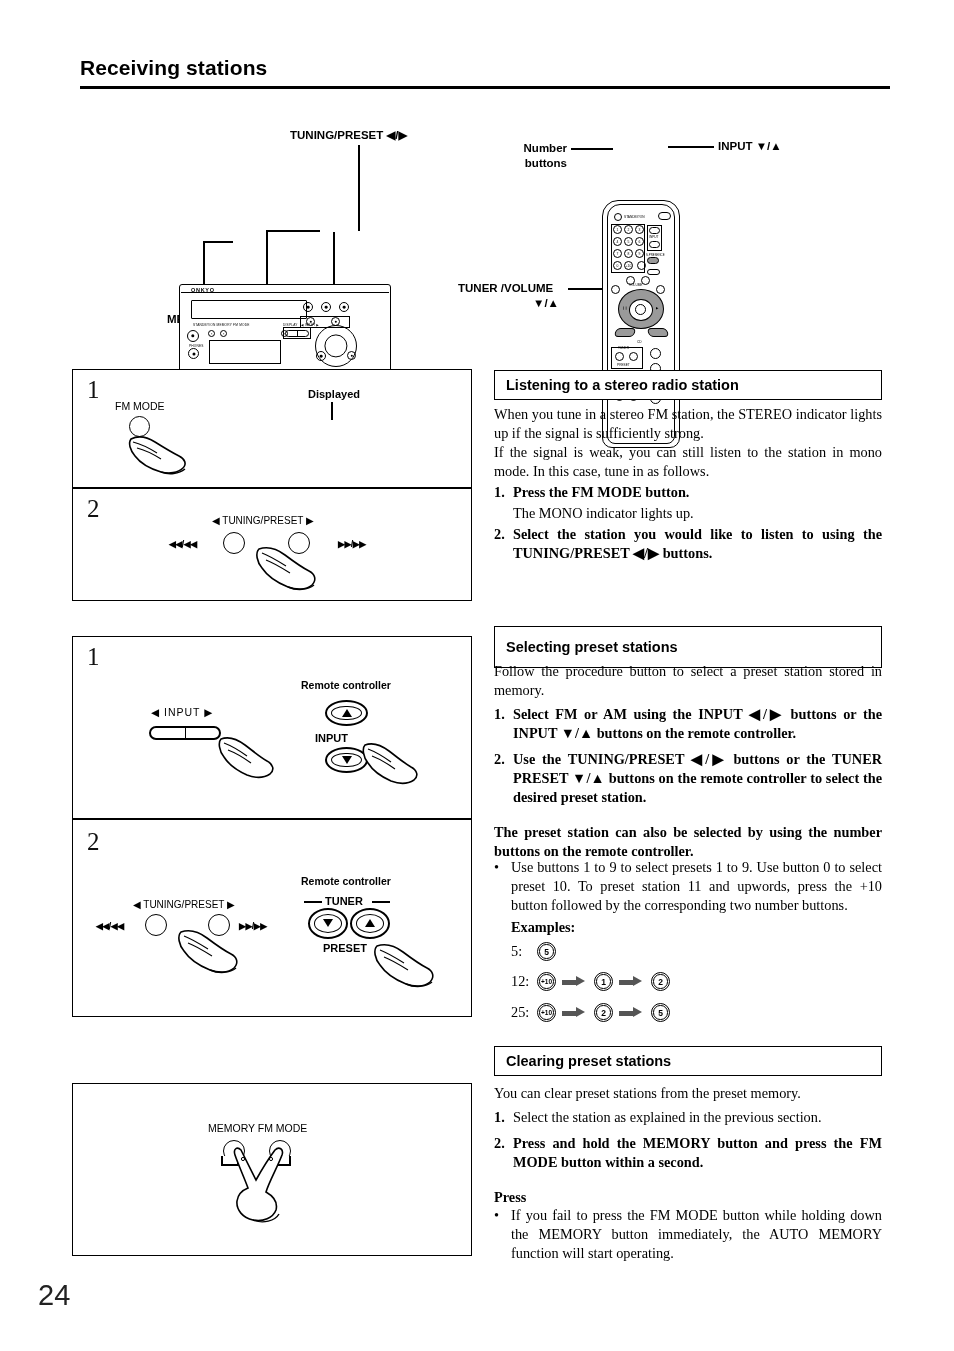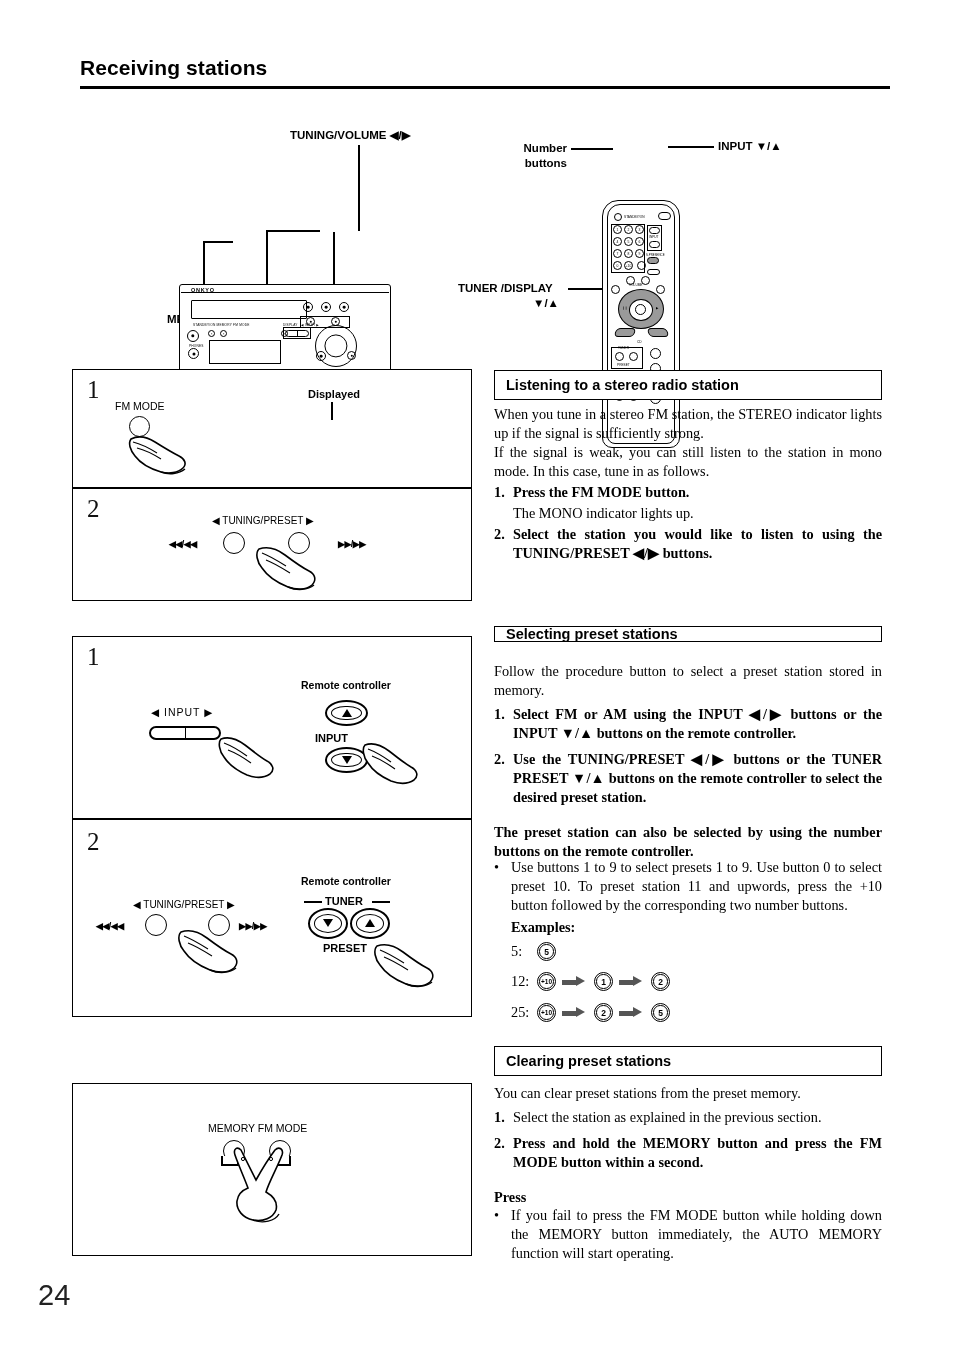--- a/index.html
+++ b/index.html
@@ -214,31 +214,31 @@
   }
 </style>
 </head>
 <body>
 
 <div id="page-title">Receiving stations</div>
 <div id="title-rule"></div>
 
 <div id="top-diagram">
 
-  <div class="callout" style="left:290px; top:28px;">TUNING/VOLUME ◀/▶</div>
+  <div class="callout" style="left:290px; top:28px;">TUNING/PRESET ◀/▶</div>
   <div class="lead" style="left:358px; top:45px; width:2px; height:86px;"></div>
 
   <div class="callout" style="left:507px; top:41px; text-align:right; width:60px;">Number</div>
   <div class="callout" style="left:507px; top:56px; text-align:right; width:60px;">buttons</div>
   <div class="lead" style="left:571px; top:48px; width:42px; height:1.6px;"></div>
 
   <div class="callout" style="left:718px; top:39px;">INPUT ▼/▲</div>
   <div class="lead" style="left:668px; top:46px; width:46px; height:1.6px;"></div>
 
-  <div class="callout" style="left:458px; top:181px;">TUNER /DISPLAY</div>
+  <div class="callout" style="left:458px; top:181px;">TUNER /VOLUME</div>
   <div class="callout" style="left:533px; top:196px;">▼/▲</div>
   <div class="lead" style="left:568px; top:188px; width:48px; height:1.6px;"></div>
 
   <div class="callout" style="left:167px; top:212px;">MEMORY</div>
   <div class="callout" style="left:235px; top:212px;">FM MODE</div>
   <div class="callout" style="left:305px; top:212px;">INPUT ◀/▶</div>
   <div class="lead" style="left:203px; top:141px; width:1.8px; height:69px;"></div>
   <div class="lead" style="left:266px; top:130px; width:1.8px; height:80px;"></div>
   <div class="lead" style="left:203px; top:141px; width:30px; height:1.8px;"></div>
   <div class="lead" style="left:266px; top:130px; width:54px; height:1.8px;"></div>
@@ -484,21 +484,21 @@
   <div class="row" style="margin-bottom:2px;">
     <div class="n"></div>
     <div class="t">The MONO indicator lights up.</div>
   </div>
   <div class="row">
     <div class="n">2.</div>
     <div class="t" style="font-weight:bold;">Select the station you would like to listen to using the TUNING/PRESET ◀/▶ buttons.</div>
   </div>
 </div>
 
-<div class="sec-head" style="left:494px; top:626px; width:388px; height:16px;">Selecting preset stations</div>
+<div class="sec-head" style="left:494px; top:626px; width:388px; height:42px;">Selecting preset stations</div>
 <div class="body-text" style="left:494px; top:662px; width:388px;">Follow the procedure button to select a preset station stored in memory.</div>
 
 <div class="numlist" style="left:494px; top:705px; width:388px;">
   <div class="row" style="margin-bottom:7px;">
     <div class="n">1.</div>
     <div class="t" style="font-weight:bold;">Select FM or AM using the INPUT ◀/▶ buttons or the INPUT ▼/▲ buttons on the remote controller.</div>
   </div>
   <div class="row">
     <div class="n">2.</div>
     <div class="t" style="font-weight:bold;">Use the TUNING/PRESET ◀/▶ buttons or the TUNER PRESET ▼/▲ buttons on the remote controller to select the desired preset station.</div>

